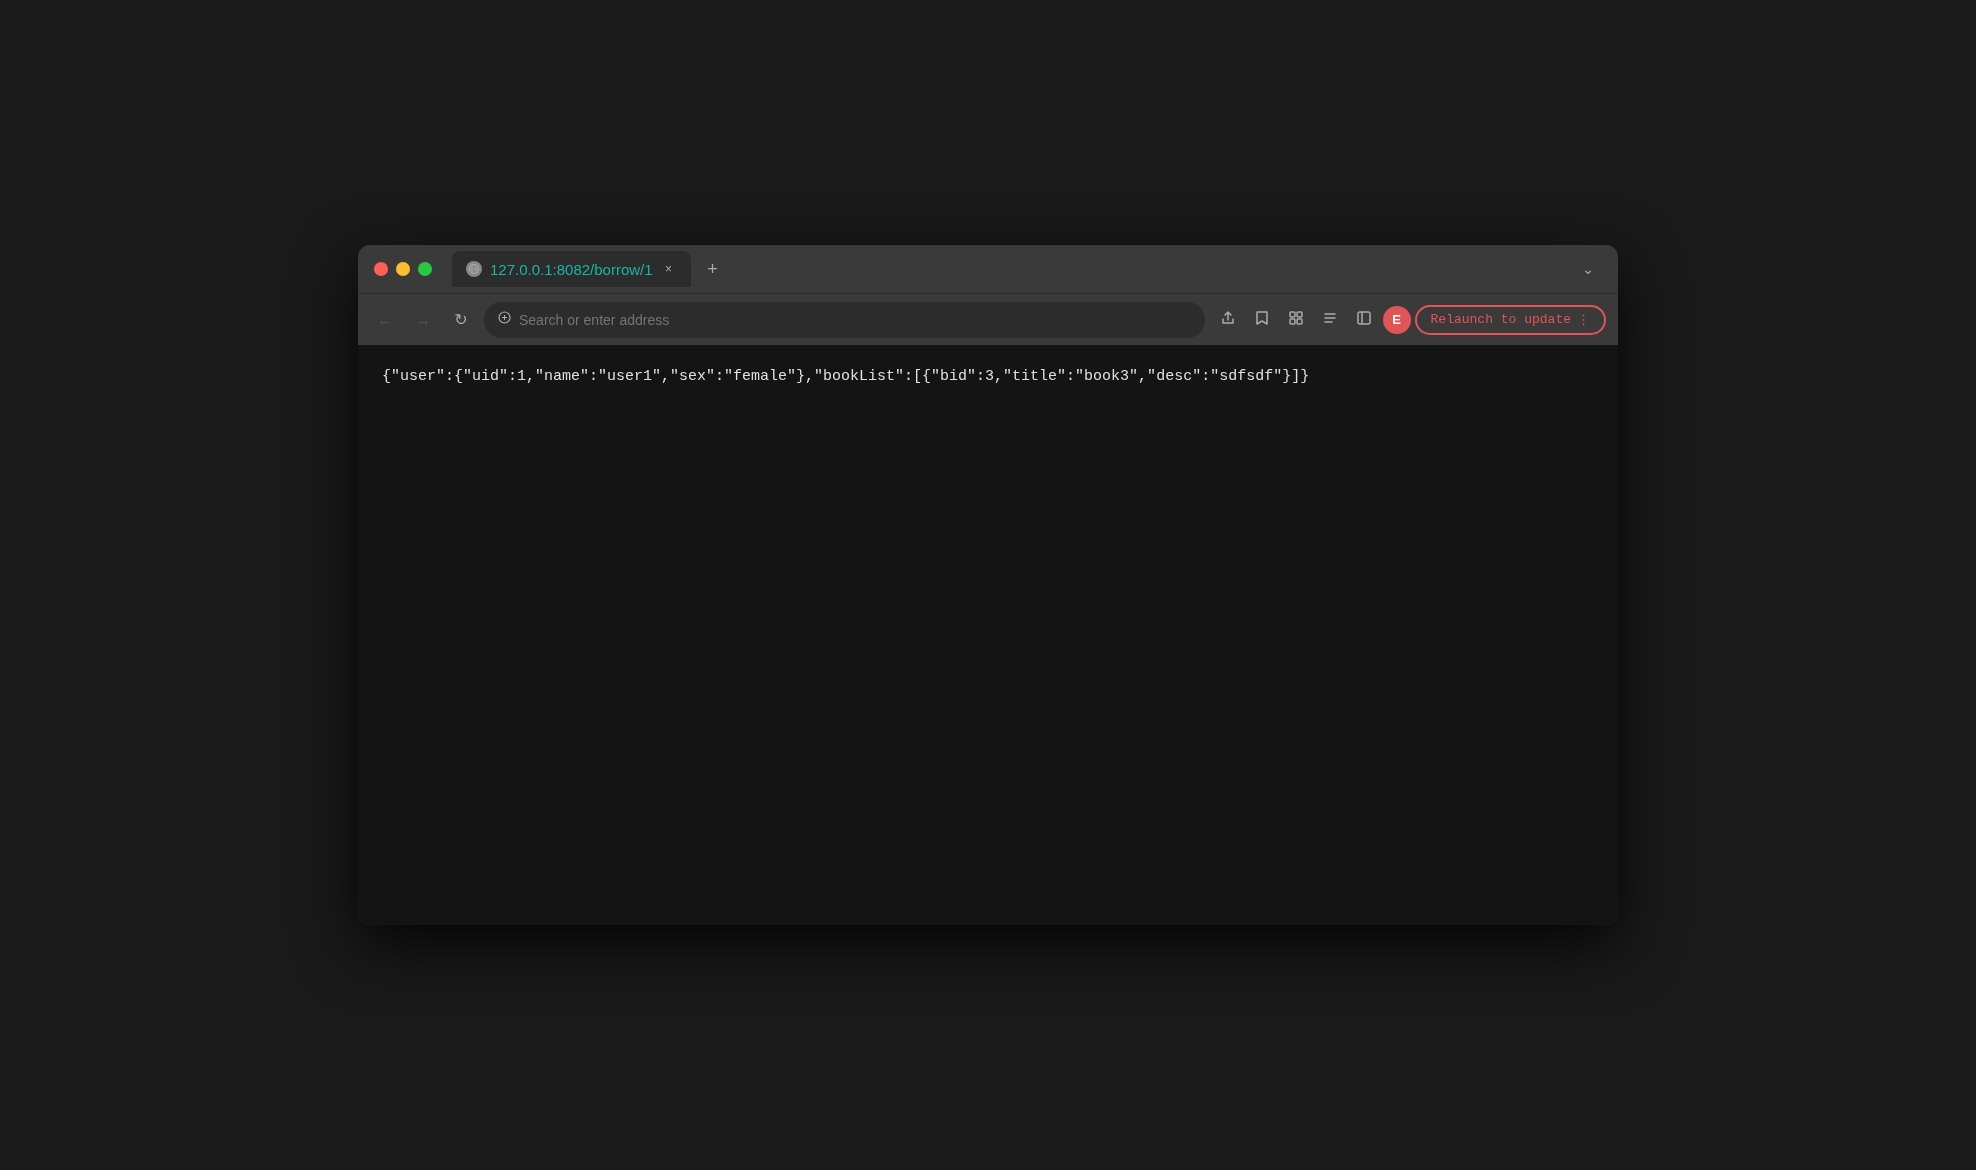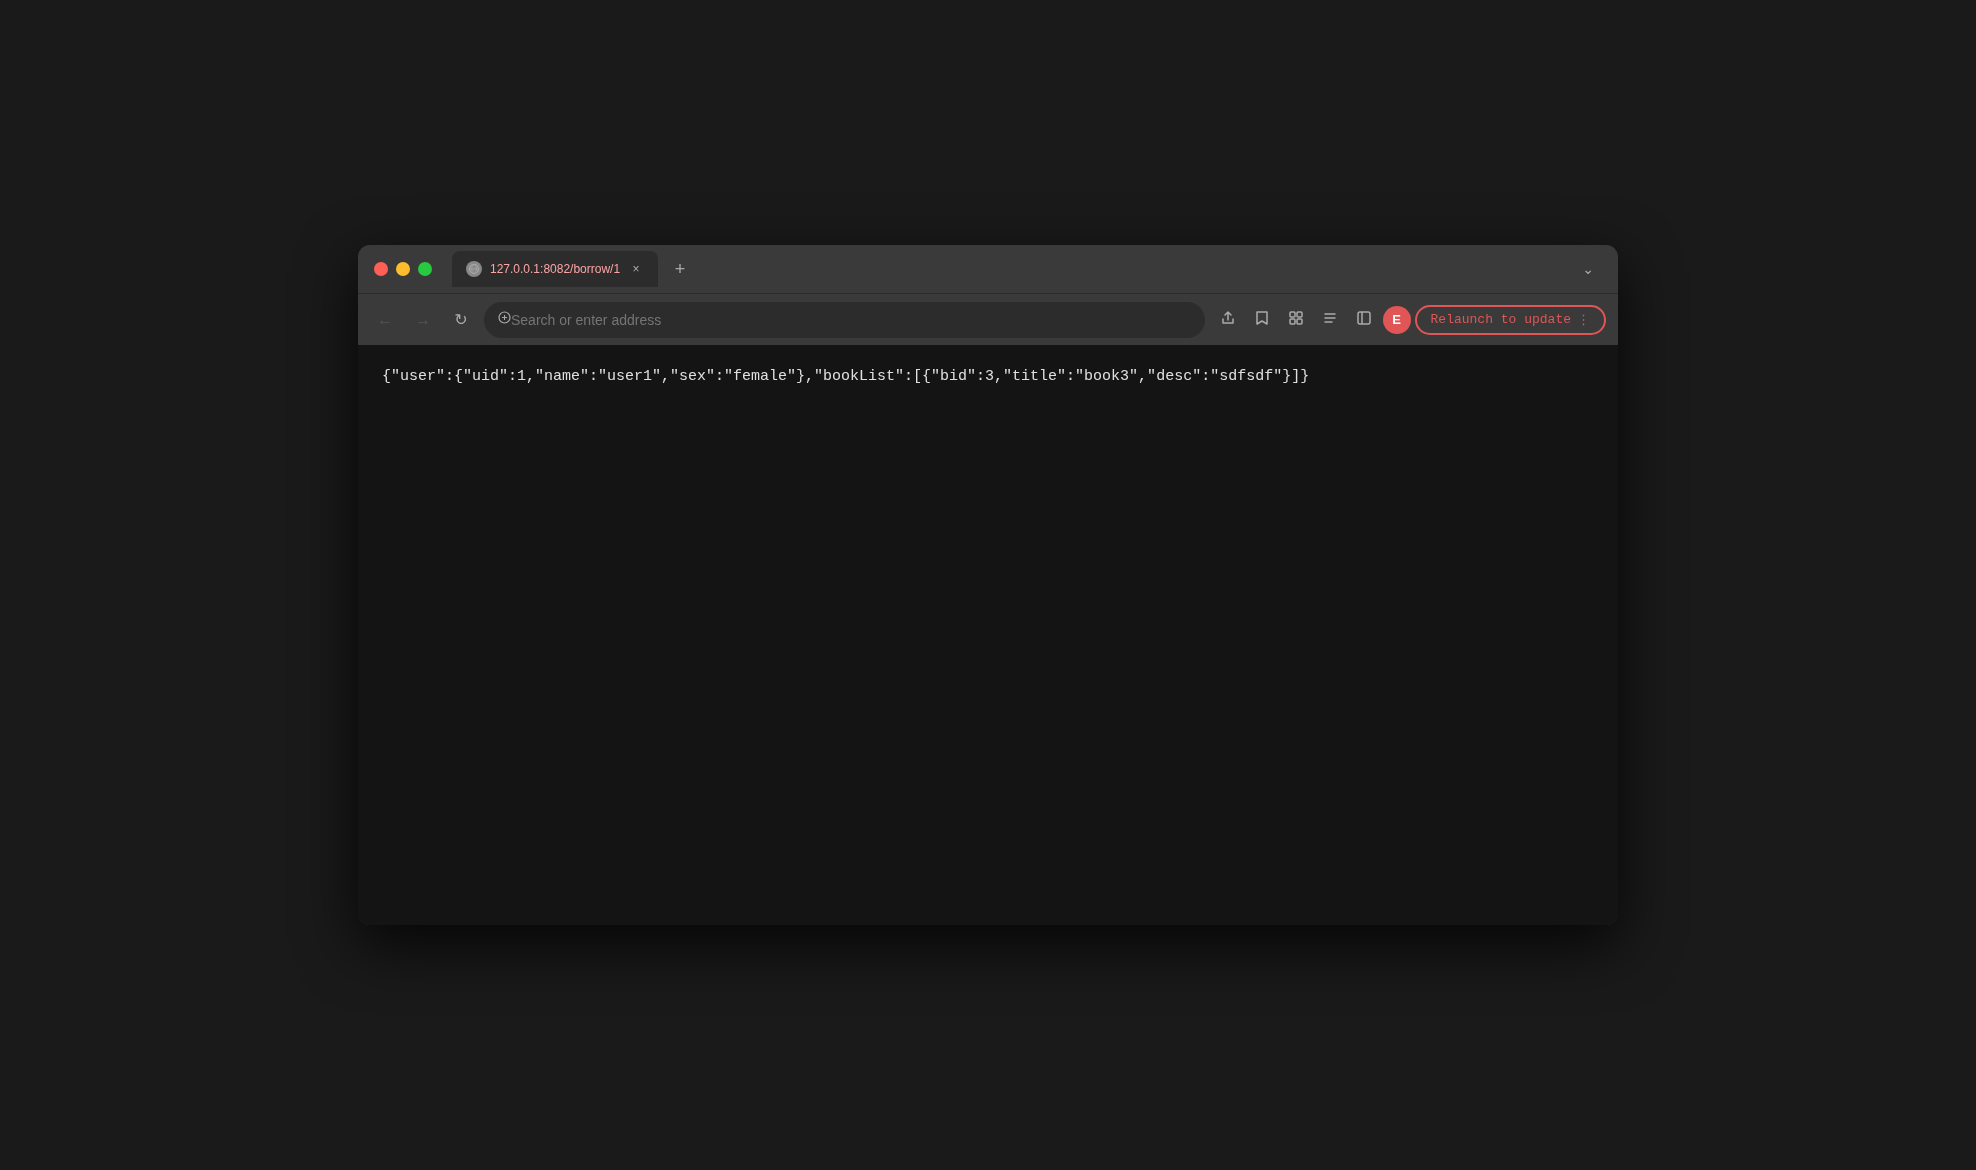--- a/index.html
+++ b/index.html
@@ -94,22 +94,22 @@
       justify-content: center;
       flex-shrink: 0;
     }
 
     .tab-favicon svg {
       width: 12px;
       height: 12px;
     }
 
     .tab-title {
-      font-size: 12px;
-      color: #fca5a5;
+      font-size: 15px;
+      color: #14b8a6;
       flex: 1;
       white-space: nowrap;
       overflow: hidden;
       text-overflow: ellipsis;
     }
 
     .tab-close {
       width: 16px;
       height: 16px;
       border-radius: 50%;
@@ -177,20 +177,21 @@
     }
 
     .address-bar-container {
       flex: 1;
       display: flex;
       align-items: center;
       background-color: #2c2c2c;
       border-radius: 24px;
       padding: 0 14px;
       height: 36px;
+      gap: 8px;
     }
 
     .address-lock-icon {
       color: #aaa;
       font-size: 13px;
       flex-shrink: 0;
     }
 
     .address-bar {
       flex: 1;

